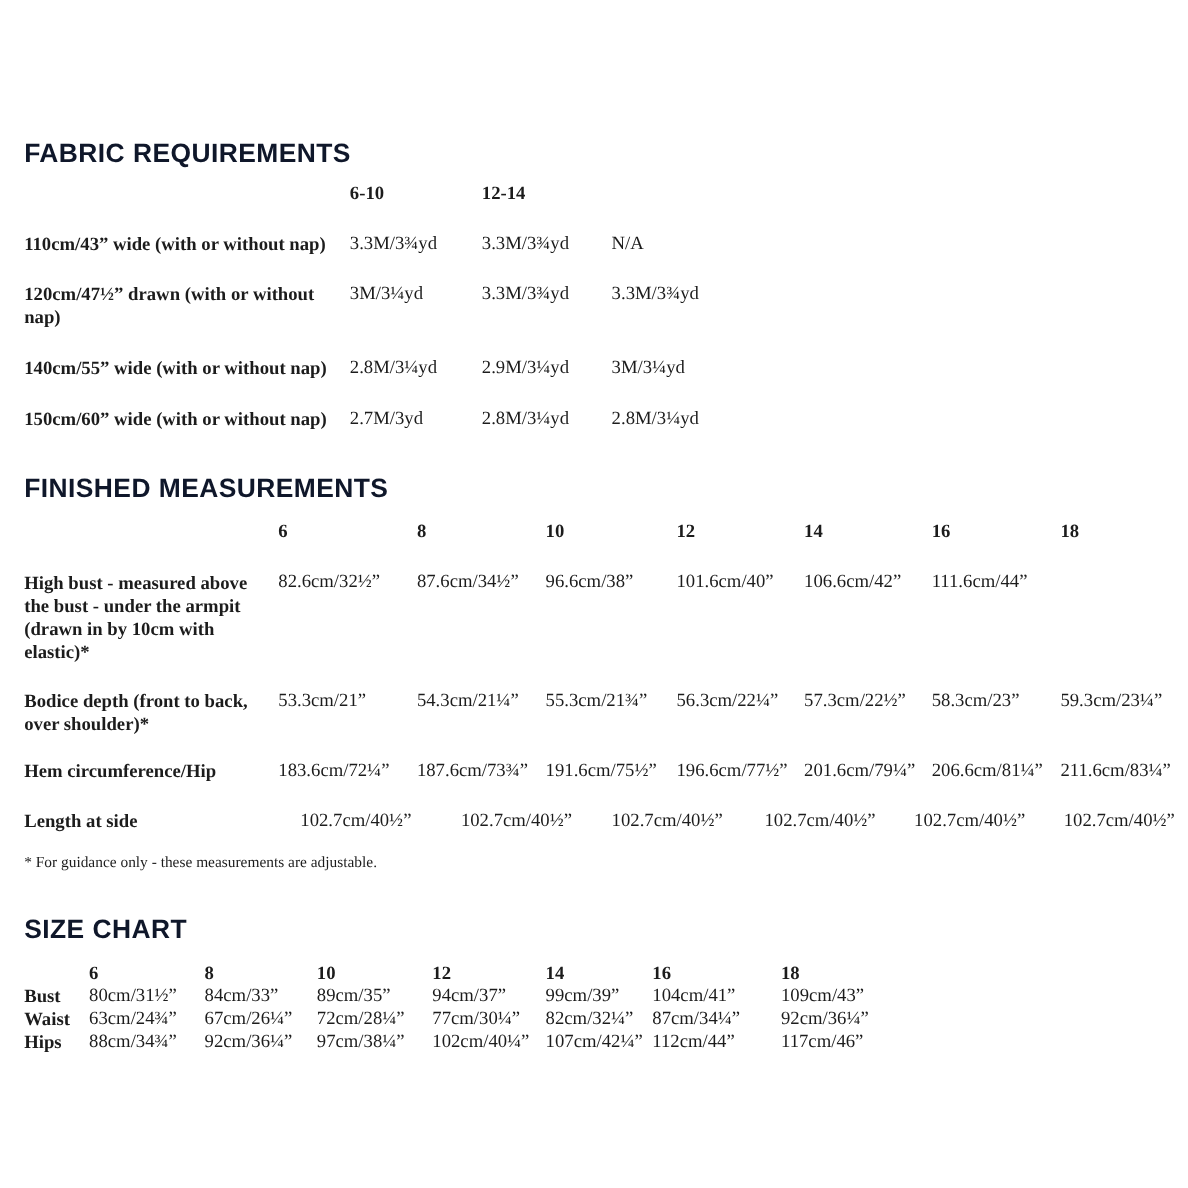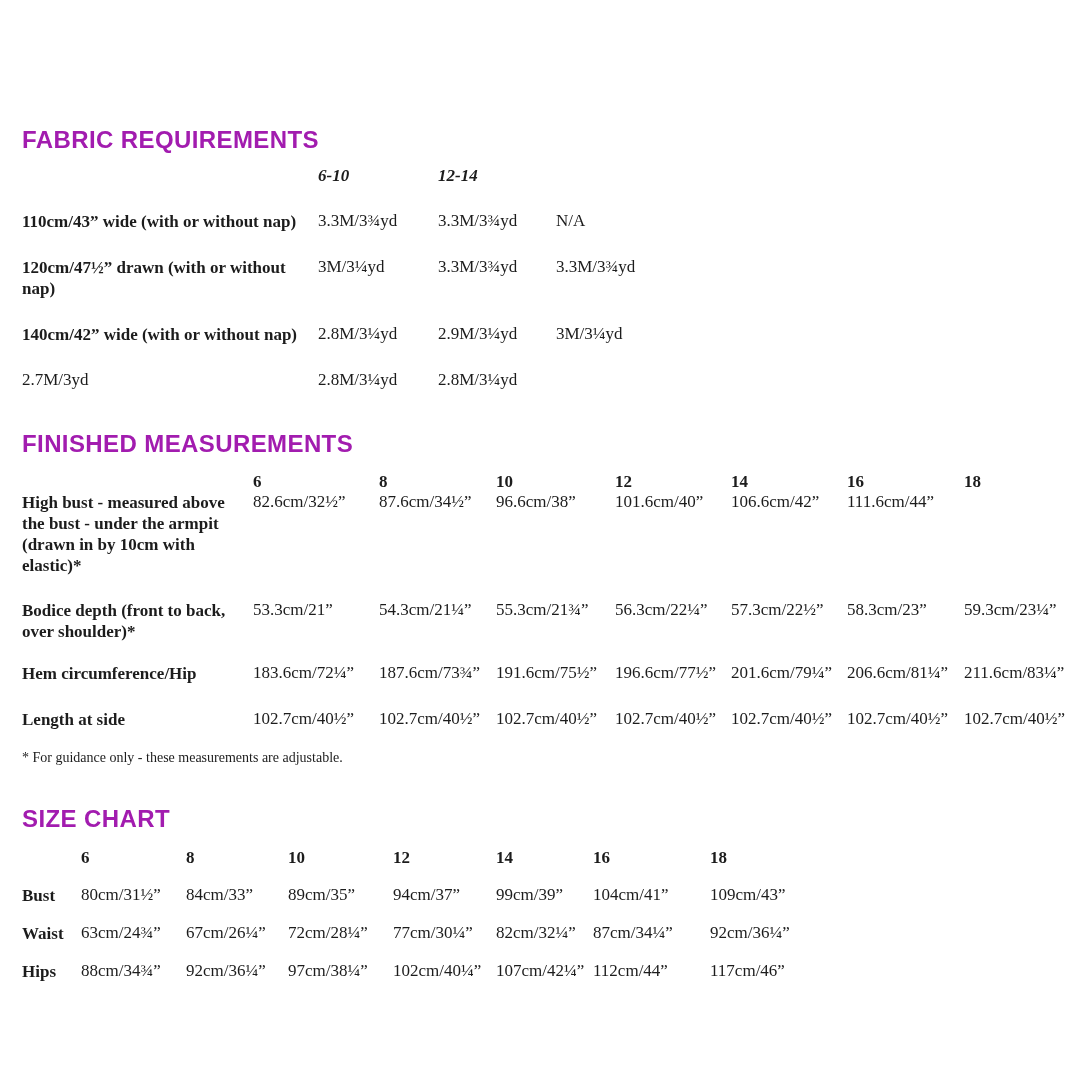--- a/index.html
+++ b/index.html
@@ -14,49 +14,49 @@
     width: 1080px; height: 1080px;
     background: #ffffff;
     padding: 128px 20px 0 22px;
     overflow: hidden;
   }
   .sec-title {
     font-family: "Liberation Sans", sans-serif;
     font-weight: 800;
     font-size: 24px;
     letter-spacing: 0.4px;
-    color: #a21caf;
+    color: #0f172a;
     line-height: 24px;
   }
   .row { display: grid; white-space: nowrap; }
   .cell { font-size: 17px; line-height: 20px; }
   .hdr  { font-weight: bold; }
   .lbl  { font-weight: bold; white-space: normal; line-height: 21px; padding-right: 10px; }
   .lbl .note { font-weight: bold; }
 
   
   .fr .row { grid-template-columns: 296px 120px 118px auto; }
-  .fr .row.header { margin-top: 14px; font-style: italic; }
+  .fr .row.header { margin-top: 14px; }
   .fr .row.data   { margin-top: 25px; }
 
   
   .fm { margin-top: 42px; }
   .fm .row { grid-template-columns: 231px 126px 117px 119px 116px 116px 117px auto; }
   .fm .row.header { margin-top: 16px; }
-  .fm .row.r0 { }
+  .fm .row.r0 { margin-top: 26px; }
   .fm .row.r1 { margin-top: 24px; }
   .fm .row.r2 { margin-top: 21px; }
-  .fm .row.r3 { margin-top: 25px; }
+  .fm .row.r3 { margin-top: 25px; gap: 20px; }
   .footnote { margin-top: 20px; font-size: 14px; }
 
   
   .sc { margin-top: 41px; }
   .sc .row { grid-template-columns: 59px 105px 102px 105px 103px 97px 117px auto; }
   .sc .row.header { margin-top: 17px; }
-  .sc .row.data   { margin-top: 17px; }
+  .sc .row.data   { }
 </style>
 </head>
 <body>
 
 <div class="page">
 
   <section class="fr">
     <h2 class="sec-title">FABRIC REQUIREMENTS</h2>
 
     <div class="row header">
@@ -80,29 +80,33 @@
         <span>120cm/47½” drawn</span> 
         <span class="note">(with or without nap)</span>
       </div>
       <div class="cell">3M/3¼yd</div>
       <div class="cell">3.3M/3¾yd</div>
       <div class="cell">3.3M/3¾yd</div>
     </div>
 
     <div class="row data">
       <div class="cell lbl">
-        <span>140cm/42” wide</span> 
+        <span>140cm/55” wide</span> 
         <span class="note">(with or without nap)</span>
       </div>
       <div class="cell">2.8M/3¼yd</div>
       <div class="cell">2.9M/3¼yd</div>
       <div class="cell">3M/3¼yd</div>
     </div>
 
     <div class="row data">
+      <div class="cell lbl">
+        <span>150cm/60” wide</span> 
+        <span class="note">(with or without nap)</span>
+      </div>
       <div class="cell">2.7M/3yd</div>
       <div class="cell">2.8M/3¼yd</div>
       <div class="cell">2.8M/3¼yd</div>
     </div>
   </section>
 
   <section class="fm">
     <h2 class="sec-title">FINISHED MEASUREMENTS</h2>
 
     <div class="row header">

